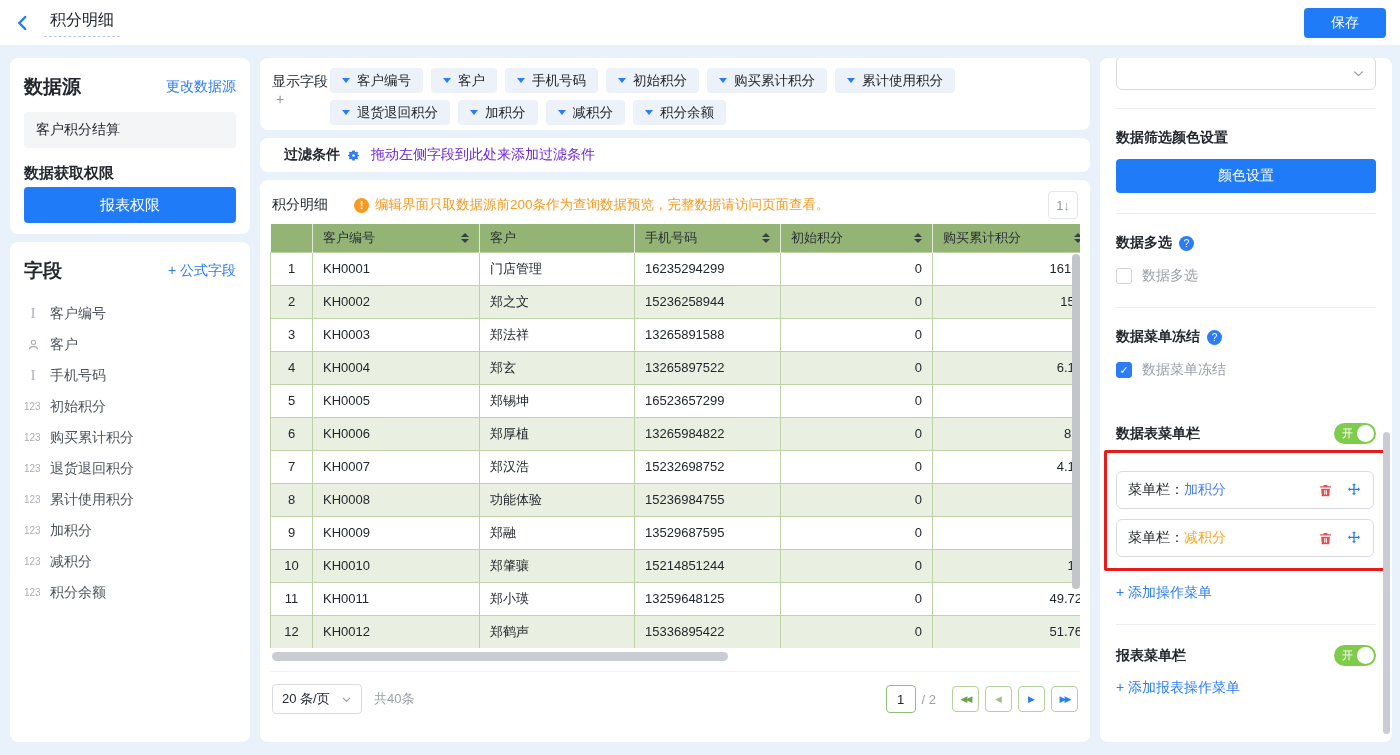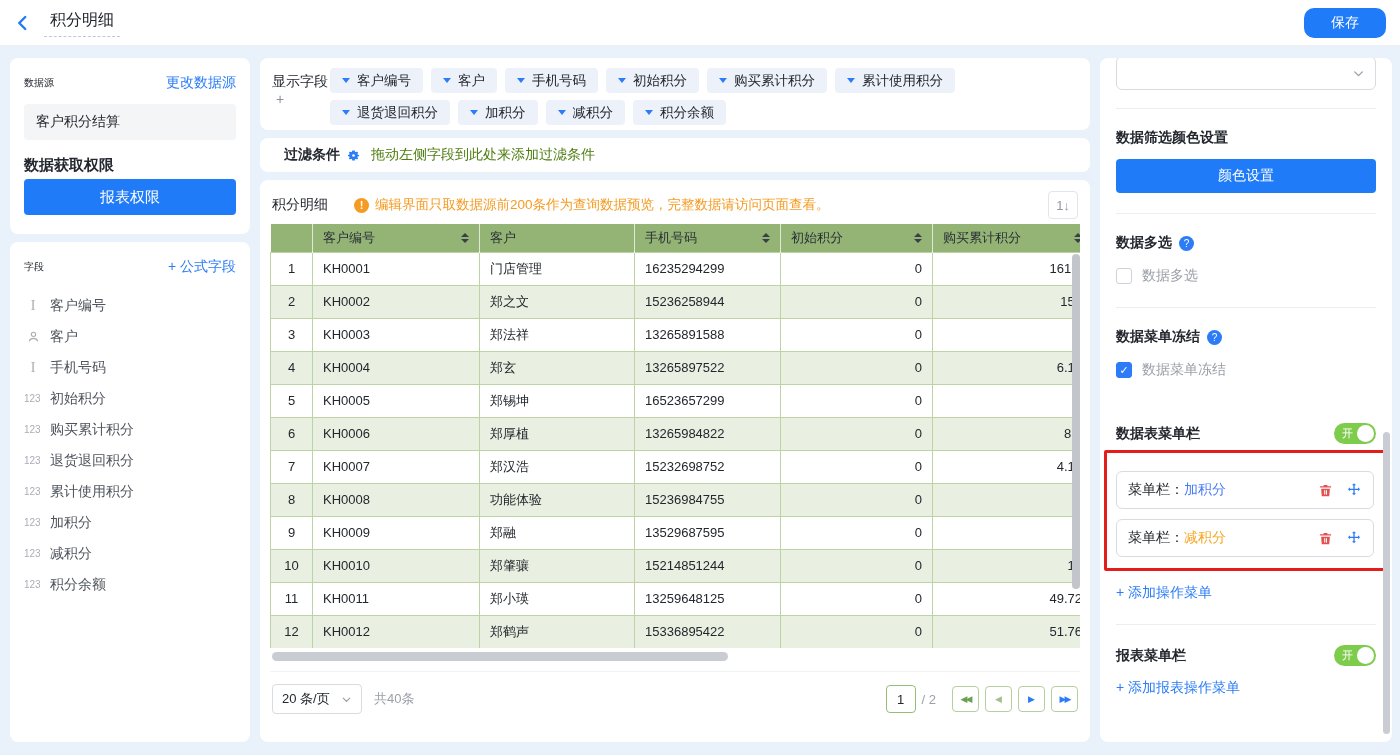--- a/index.html
+++ b/index.html
@@ -1,31 +1,31 @@
 <!DOCTYPE html>
 <html><head>
 <meta charset="utf-8">
 <style>
 *{box-sizing:border-box;margin:0;padding:0}
 body{width:1400px;height:755px;background:#e9f1fa;font-family:"Liberation Sans","DejaVu Sans",sans-serif;color:#23272e;overflow:hidden;font-size:14px}
 
 .topbar{height:46px;background:#fff;display:flex;align-items:center;padding:0 14px;border-bottom:1px solid #eef0f3}
 .back-btn{display:flex;align-items:center;cursor:pointer;margin-right:12px}
 .page-title{font-size:16px;color:#23272e;border-bottom:1px dashed #c4c8cd;padding:2px 6px 5px}
-.save-btn{margin-left:auto;background:#1f7bf7;color:#fff;border:none;border-radius:10px;width:82px;height:30px;font-size:14px;cursor:pointer;font-family:inherit}
+.save-btn{margin-left:auto;background:#1f7bf7;color:#fff;border:none;border-radius:4px;width:82px;height:30px;font-size:14px;cursor:pointer;font-family:inherit}
 
 .content{display:flex;gap:10px;padding:12px 8px 0 10px}
 .card{background:#fff;border-radius:8px}
 .col-left{width:240px;flex:none;display:flex;flex-direction:column;gap:8px}
 .col-mid{width:830px;flex:none;display:flex;flex-direction:column;gap:8px;height:684px}
 .col-right{flex:1}
 
 .card-datasource{height:176px;padding:16px 14px}
 .sec-head{display:flex;align-items:center;justify-content:space-between}
-.sec-title{font-weight:normal;font-size:10px}
+.sec-title{font-weight:bold;font-size:19px}
 .blue-link{color:#2b7cf6;font-size:14px;cursor:pointer;text-decoration:none}
 .ds-box{margin-top:12px;background:#f4f5f7;border-radius:4px;height:36px;display:flex;align-items:center;padding:0 12px;font-size:14px}
 .perm-title{font-weight:bold;font-size:15px;margin-top:16px}
 .perm-btn{margin-top:4px;width:100%;height:36px;background:#1f7bf7;color:#fff;border:none;border-radius:4px;font-size:15px;cursor:pointer;font-family:inherit}
 .card-fields{height:500px;padding:16px 14px}
 .field-list{margin-top:14px}
 .field-item{display:flex;align-items:center;height:31px;cursor:grab}
 .field-icon{width:26px;flex:none;color:#a9aeb6;display:flex;align-items:center}
 .fi-text{font-family:"Liberation Serif","DejaVu Serif",serif;font-size:14px;justify-content:center;width:18px;margin-right:8px}
 .fi-number{font-size:10px;letter-spacing:0;width:18px;margin-right:8px}
@@ -36,21 +36,21 @@
 .df-label{flex:none;width:58px;padding-top:5px;font-size:14px}
 .df-plus{color:#8b909a;margin-left:4px}
 .chip-rows{flex:1}
 .chip-row{display:flex;gap:8px;margin-bottom:7px}
 .chip{background:#edf2fa;border-radius:4px;height:25px;display:flex;align-items:center;padding:0 12px;font-size:13.5px;cursor:pointer}
 .chip-caret{width:0;height:0;border-left:4px solid transparent;border-right:4px solid transparent;border-top:5px solid #2b7cf6;margin-right:7px}
 
 .card-filter{height:34px;padding:0 24px;display:flex;align-items:center}
 .filter-label{font-weight:bold;font-size:14px;margin-right:6px}
 .gear{display:flex;align-items:center;margin-right:10px;cursor:pointer}
-.filter-ph{color:#4d7c0f;font-size:14px}
+.filter-ph{color:#6d28d9;font-size:14px}
 
 .card-table{flex:1;padding:8px 10px;display:flex;flex-direction:column}
 .tbl-head-row{display:flex;align-items:center;height:34px;padding:0 2px}
 .tbl-title{font-size:14px;margin-right:26px}
 .warn{display:flex;align-items:center;color:#f59b22;font-size:13.5px}
 .warn-ico{width:15px;height:15px;border-radius:50%;background:#f59b22;color:#fff;font-size:11px;font-weight:bold;display:inline-flex;align-items:center;justify-content:center;margin-right:6px;flex:none}
 .sort-tool{margin-left:auto;width:30px;height:28px;border:1px solid #e2e5e9;border-radius:4px;display:flex;align-items:center;justify-content:center;color:#9298a1;font-size:13px;cursor:pointer;background:#fff}
 .tbl-viewport{position:relative;overflow:hidden;height:424px;margin-top:2px}
 table{border-collapse:collapse;table-layout:fixed;width:822px}
 th{background:#93b475;height:28px;font-weight:normal;font-size:13px;color:#2b2f36;text-align:left;padding:0 10px;border-right:1px solid rgba(255,255,255,.7)}

